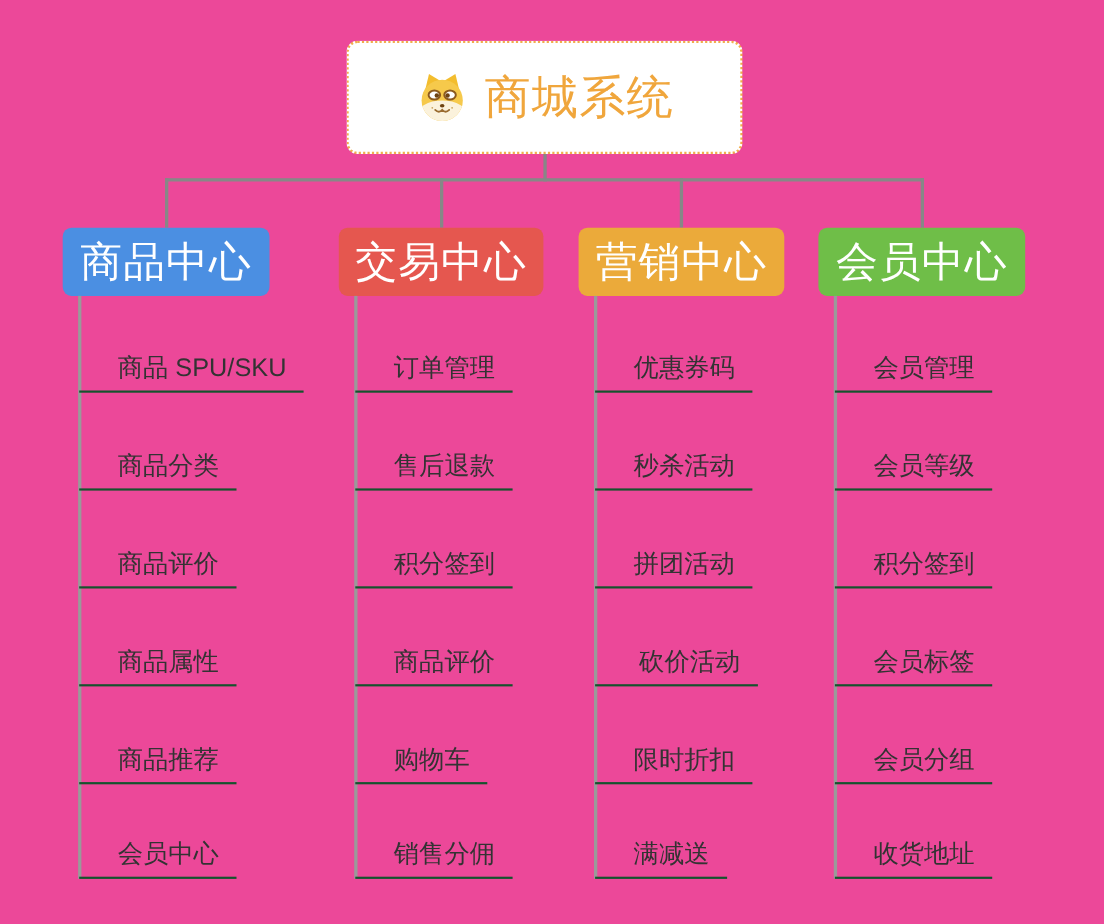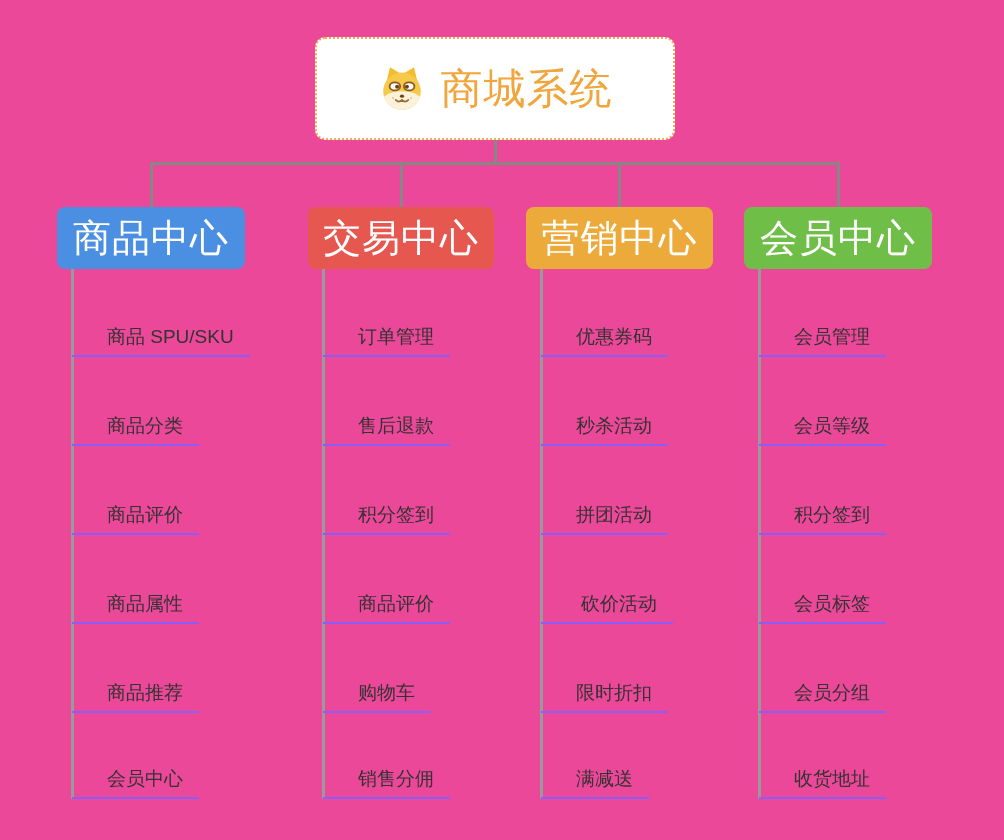--- a/index.html
+++ b/index.html
@@ -47,22 +47,22 @@
     white-space:nowrap;
     box-sizing:border-box;
   }
   
   .child-row{
     position:absolute;
     height:47px;
     box-sizing:border-box;
     display:flex;align-items:flex-end;
     padding:0 16px 5px 35px;
-    border-bottom:2px solid #8b5cf6;
-    font-size:19px;
+    border-bottom:2px solid #14532d;
+    font-size:23px;
     color:#333333;
     white-space:nowrap;
   }
   .col-line{
     position:absolute;
     width:3px;
     background:#9a9a9a;
   }
 </style>
 </head>

